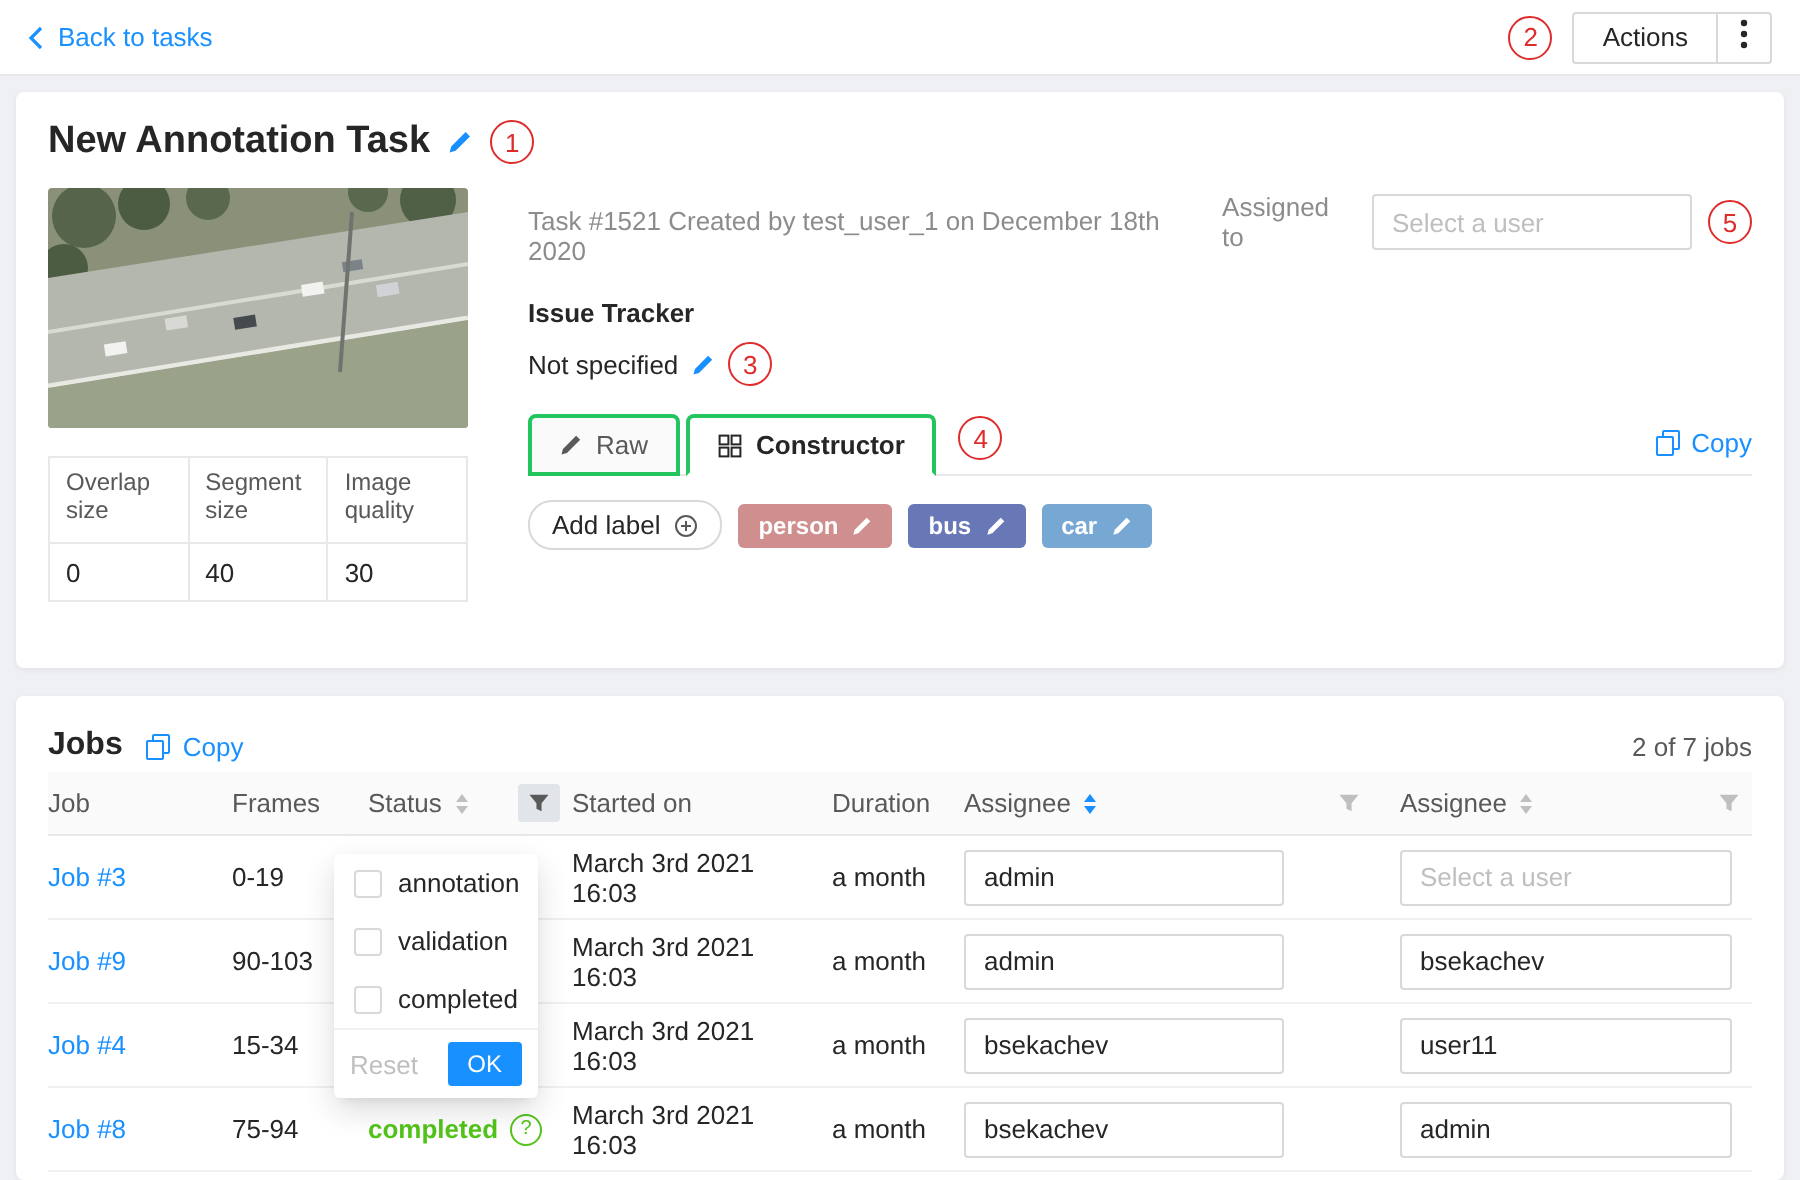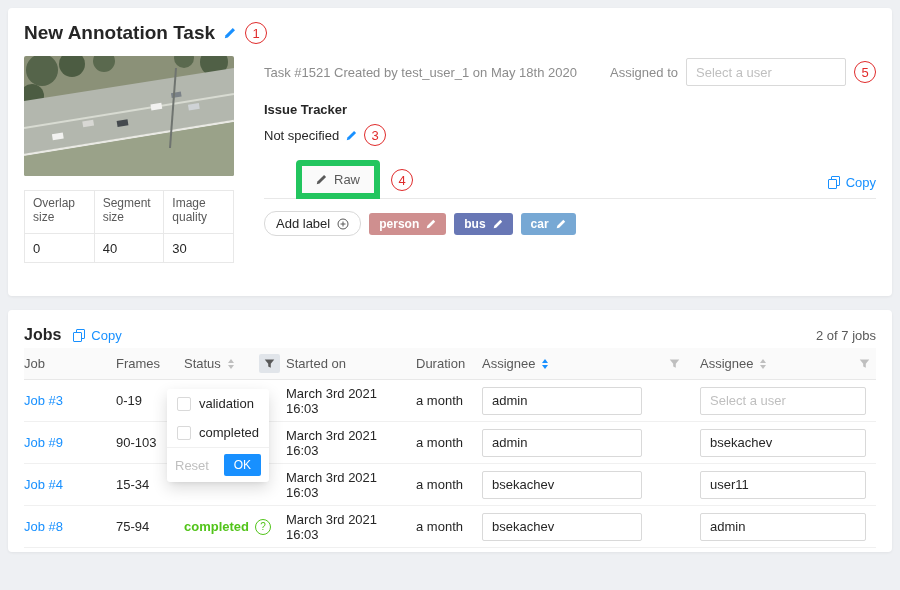--- a/index.html
+++ b/index.html
@@ -50,21 +50,21 @@
        font:13px "Liberation Sans",sans-serif;color:#262626;background:#fff;outline:none;box-sizing:border-box;}
   input.select::placeholder{color:#bfbfbf;}
   .assignee-top{width:160px;}
 
   .issue{margin-top:16px;}
   .issue-label{font-weight:700;color:#262626;}
   .issue-value{margin-top:7px;display:flex;align-items:center;gap:7px;color:#262626;}
 
   .tabs{display:flex;align-items:flex-end;margin-top:14px;border-bottom:1px solid #e8e8e8;}
   .tab{display:inline-flex;align-items:center;gap:7px;padding:6px 14px;margin-right:3px;margin-bottom:-1px;
-       border:6px solid #22c55e;border-radius:4px 4px 0 0;background:#fafafa;color:#595959;cursor:pointer;margin-left:32px;}
+       border:2px solid #22c55e;border-radius:4px 4px 0 0;background:#fafafa;color:#595959;cursor:pointer;}
   .tab.active{background:#fff;border-bottom-color:#fff;color:#262626;font-weight:700;}
   .tabs .circ{margin:0 0 7px 8px;}
   .copy-link{margin-left:auto;display:inline-flex;align-items:center;gap:6px;color:#1890ff;cursor:pointer;padding-bottom:8px;}
   .icon-copy{position:relative;display:inline-block;width:12px;height:13px;}
   .icon-copy::before{content:"";position:absolute;right:0;top:0;width:7px;height:8px;border:1.2px solid currentColor;border-radius:1px;background:#fff;}
   .icon-copy::after{content:"";position:absolute;left:0;bottom:0;width:7px;height:8px;border:1.2px solid currentColor;border-radius:1px;background:#fff;}
 
   .labels-row{display:flex;align-items:center;gap:8px;margin-top:12px;}
   .add-label-btn{display:inline-flex;align-items:center;gap:7px;border:1px solid #d9d9d9;border-radius:12px;
        background:#fff;padding:4px 11px;font:13px "Liberation Sans",sans-serif;color:#262626;cursor:pointer;}
@@ -103,20 +103,45 @@
   .dd-footer{display:flex;align-items:center;justify-content:space-between;border-top:1px solid #f0f0f0;padding:6px 8px;}
   .dd-reset{color:#bfbfbf;cursor:not-allowed;}
   .dd-ok{background:#1890ff;color:#fff;border:none;border-radius:2px;font:12px "Liberation Sans",sans-serif;
        padding:4px 10px;cursor:pointer;}
 </style>
 </head>
 <body>
 
 <div class="page">
 
+  <div class="topbar">
+    <a class="back-link">
+      <span class="edit-ic">
+        <svg width="8" height="12" viewBox="0 0 8 12">
+            <path d="M6.5 1L1.5 6l5 5" fill="none" stroke="currentColor" stroke-width="1.6"></path>
+          </svg>
+      </span>
+      <span>Back to tasks</span>
+    </a>
+    <div class="topbar-right">
+      <span class="circ">2</span>
+      <div class="btn-group">
+        <button class="btn main">Actions</button>
+        <button class="btn icon-btn">
+          <span>
+            <svg width="4" height="16" viewBox="0 0 4 16" fill="currentColor">
+                <circle cx="2" cy="2.5" r="1.6"></circle>
+                <circle cx="2" cy="8" r="1.6"></circle>
+                <circle cx="2" cy="13.5" r="1.6"></circle>
+              </svg>
+          </span>
+        </button>
+      </div>
+    </div>
+  </div>
 
   <div class="card card-task">
     <div class="task-title-row">
       <span class="task-title">New Annotation Task</span>
       <span class="edit-ic">
         <svg width="12" height="12" viewBox="0 0 12 12" fill="currentColor">
             <path d="M0.8 11.2l0.8-3L8.8 1l2.2 2.2-7.2 7.2-3 0.8z"></path>
           </svg>
       </span>
       <span class="circ">1</span>
@@ -159,21 +184,21 @@
             <td>0</td>
             <td>40</td>
             <td>30</td>
           </tr>
         </tbody>
           </table>
       </div>
 
       <div class="task-right">
         <div class="meta-row">
-          <span class="meta-text">Task #1521 Created by test_user_1 on May 18th 2020</span>
+          <span class="meta-text">Task #1521 Created by test_user_1 on December 18th 2020</span>
           <div class="assign">
             <span class="assign-label">Assigned to</span>
             <input class="select assignee-top" placeholder="Select a user" style="">
             <span class="circ">5</span>
           </div>
         </div>
 
         <div class="issue">
           <div class="issue-label">Issue Tracker</div>
           <div class="issue-value">
@@ -188,20 +213,31 @@
         </div>
 
         <div class="tabs">
           <div class="tab">
             <span style="display:inline-flex;">
               <svg width="11" height="11" viewBox="0 0 12 12" fill="currentColor">
                   <path d="M0.8 11.2l0.8-3L8.8 1l2.2 2.2-7.2 7.2-3 0.8z"></path>
                 </svg>
             </span>
             <span>Raw</span>
+          </div>
+          <div class="tab active">
+            <span style="display:inline-flex;">
+              <svg width="12" height="12" viewBox="0 0 12 12" fill="none" stroke="currentColor">
+                  <rect x="0.8" y="0.8" width="4.4" height="4.4"></rect>
+                  <rect x="6.8" y="0.8" width="4.4" height="4.4"></rect>
+                  <rect x="0.8" y="6.8" width="4.4" height="4.4"></rect>
+                  <rect x="6.8" y="6.8" width="4.4" height="4.4"></rect>
+                </svg>
+            </span>
+            <span>Constructor</span>
           </div>
           <span class="circ">4</span>
           <a class="copy-link">
             <span class="icon-copy"></span>
             <span>Copy</span>
           </a>
         </div>
 
         <div class="labels-row">
           <button class="add-label-btn">
@@ -358,20 +394,24 @@
           <input class="select assignee-input" value="bsekachev" style="">
         </div>
       <div class="cell">
           <input class="select reviewer-input" value="admin" style="">
         </div>
     </div>
 
     <div class="filter-dd">
       <div class="dd-item">
         <span class="cbx"></span>
+        <span>annotation</span>
+      </div>
+      <div class="dd-item">
+        <span class="cbx"></span>
         <span>validation</span>
       </div>
       <div class="dd-item">
         <span class="cbx"></span>
         <span>completed</span>
       </div>
       <div class="dd-footer">
         <span class="dd-reset">Reset</span>
         <button class="dd-ok">OK</button>
       </div>

